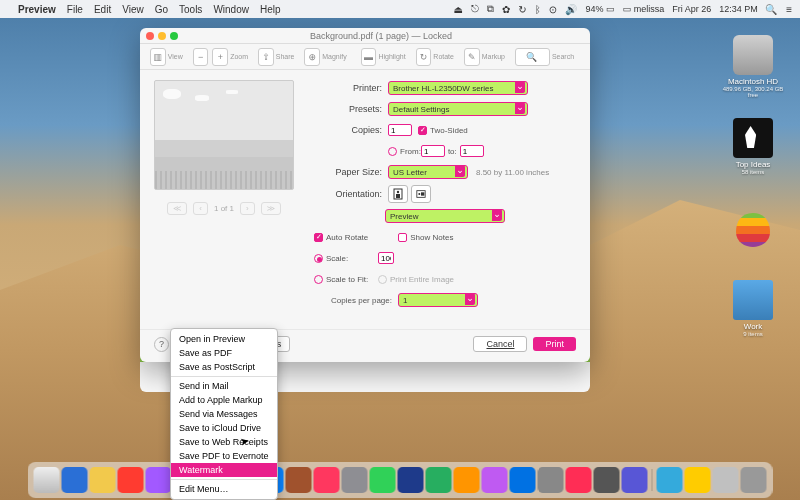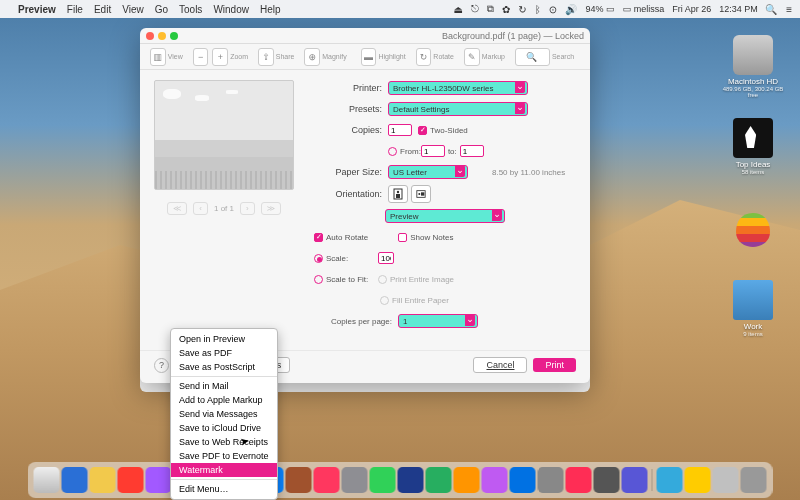--- a/index.html
+++ b/index.html
@@ -26,31 +26,31 @@
 .rainbow .icon-img { background: linear-gradient(#7cc142 0 20%, #fdb813 20% 40%, #f37021 40% 60%, #e03a3e 60% 80%, #963d97 80% 100%); clip-path: path('M20 3 C 8 3 3 12 3 22 C 3 32 12 37 20 37 C 28 37 37 32 37 22 C 37 12 32 3 20 3 Z'); border-radius: 50% 50% 6px 6px; }
 .work { top: 280px; right: 16px; }
 .work .icon-img { background: linear-gradient(#5aa9e6,#3a7fb8); border-radius: 3px; }
 
 
 .window { position: absolute; top: 28px; left: 140px; width: 450px; background: #f6f6f6; border-radius: 6px; box-shadow: 0 10px 30px rgba(0,0,0,0.35); font-size: 9px; color: #333; z-index: 50; }
 .titlebar { height: 16px; display: flex; align-items: center; padding: 0 6px; border-bottom: 1px solid #ddd; }
 .traffic { display: flex; gap: 4px; }
 .traffic span { width: 8px; height: 8px; border-radius: 50%; }
 .t-close { background: #ff5f56; } .t-min { background: #ffbd2e; } .t-max { background: #27c93f; }
-.titlebar .title { flex: 1; text-align: right; font-size: 9px; color: #777; }
+.titlebar .title { flex: 1; text-align: center; font-size: 9px; color: #777; }
 .toolbar { height: 26px; display: flex; align-items: center; padding: 0 10px; gap: 4px; border-bottom: 1px solid #e0e0e0; }
 .tb-btn { width: 22px; height: 18px; border: 1px solid #ccc; border-radius: 3px; background: #fff; display: flex; align-items: center; justify-content: center; font-size: 9px; color: #888; }
 .tb-label { font-size: 7px; color: #999; margin-left: -2px; margin-right: 6px; }
 .toolbar .spacer { flex: 1; }
 
 
 .dialog-body { padding: 10px 14px; }
 .dialog-row { display: flex; align-items: center; margin-bottom: 5px; min-height: 16px; }
 .dialog-row .lbl { width: 74px; text-align: right; padding-right: 6px; font-size: 9px; color: #444; }
-.select { flex: 1; max-width: 140px; height: 14px; border: 1px solid #e91e8c; border-radius: 3px; background: #5eead4; padding: 0 4px; font-size: 8px; display: flex; align-items: center; position: relative; }
+.select { flex: 1; max-width: 140px; height: 14px; border: 1px solid #e91e8c; border-radius: 3px; background: #bef264; padding: 0 4px; font-size: 8px; display: flex; align-items: center; position: relative; }
 .select.pink-end::after { content: '⌄'; position: absolute; right: 2px; top: -1px; width: 10px; height: 12px; background: #e91e8c; color: #fff; text-align: center; border-radius: 0 2px 2px 0; font-size: 9px; line-height: 10px; }
 .num-input { width: 24px; height: 12px; border: 1px solid #e91e8c; background: #fff; font-size: 8px; padding: 0 2px; border-radius: 2px; }
 .chk { width: 9px; height: 9px; border: 1px solid #e91e8c; border-radius: 2px; display: inline-block; vertical-align: middle; margin-right: 3px; background: #fff; position: relative; }
 .chk.checked { background: #e91e8c; }
 .chk.checked::after { content: '✓'; color: #fff; font-size: 7px; position: absolute; left: 1px; top: -1px; }
 .radio { width: 9px; height: 9px; border: 1px solid #e91e8c; border-radius: 50%; display: inline-block; vertical-align: middle; margin-right: 3px; position: relative; }
 .radio.checked::after { content: ''; position: absolute; left: 2px; top: 2px; width: 5px; height: 5px; background: #e91e8c; border-radius: 50%; }
 .small-lbl { font-size: 8px; color: #555; }
 .gray-lbl { font-size: 8px; color: #aaa; }
 .orient-btn { width: 20px; height: 18px; border: 1px solid #bbb; border-radius: 3px; background: #fff; display: inline-flex; align-items: center; justify-content: center; margin-right: 3px; }
@@ -218,21 +218,21 @@
           <span class="small-lbl">From:</span>
           <input class="num-input" value="1" style="">
           <span class="small-lbl" style="margin:0 3px">to:</span>
           <input class="num-input" value="1" style="">
         </div>
         <div class="dialog-row">
           <span class="lbl">Paper Size:</span>
           <div class="select pink-end" style="max-width:80px">
               <span>US Letter</span>
             </div>
-          <span class="small-lbl" style="margin-left:24px;color:#888">8.50 by 11.00 inches</span>
+          <span class="small-lbl" style="margin-left:8px;color:#888">8.50 by 11.00 inches</span>
         </div>
         <div class="dialog-row">
           <span class="lbl">Orientation:</span>
           <span class="orient-btn">
               <svg viewBox="0 0 10 12">
                 <rect x="1" y="1" width="8" height="10" fill="none" stroke="#333"></rect>
                 <circle cx="5" cy="4" r="1.2" fill="#333"></circle>
                 <rect x="3" y="6" width="4" height="4" fill="#333"></rect>
               </svg>
             </span>
@@ -259,25 +259,20 @@
         <div class="dialog-row">
           <span class="radio checked"></span>
           <span class="small-lbl" style="width:52px">Scale:</span>
           <input class="num-input" style="width: 16px;" value="100%">
         </div>
         <div class="dialog-row">
           <span class="radio"></span>
           <span class="small-lbl" style="width:52px">Scale to Fit:</span>
           <span class="radio" style="border-color:#ccc"></span>
           <span class="gray-lbl">Print Entire Image</span>
-        </div>
-        <div class="dialog-row">
-          <span style="width:66px"></span>
-          <span class="radio" style="border-color:#ccc"></span>
-          <span class="gray-lbl">Fill Entire Paper</span>
         </div>
         <div class="dialog-row" style="margin-top:4px">
           <span class="small-lbl" style="width:84px;text-align:right;padding-right:6px">Copies per page:</span>
           <div class="select pink-end" style="max-width:80px">
               <span>1</span>
             </div>
         </div>
       </div>
     </div>
   </div>

